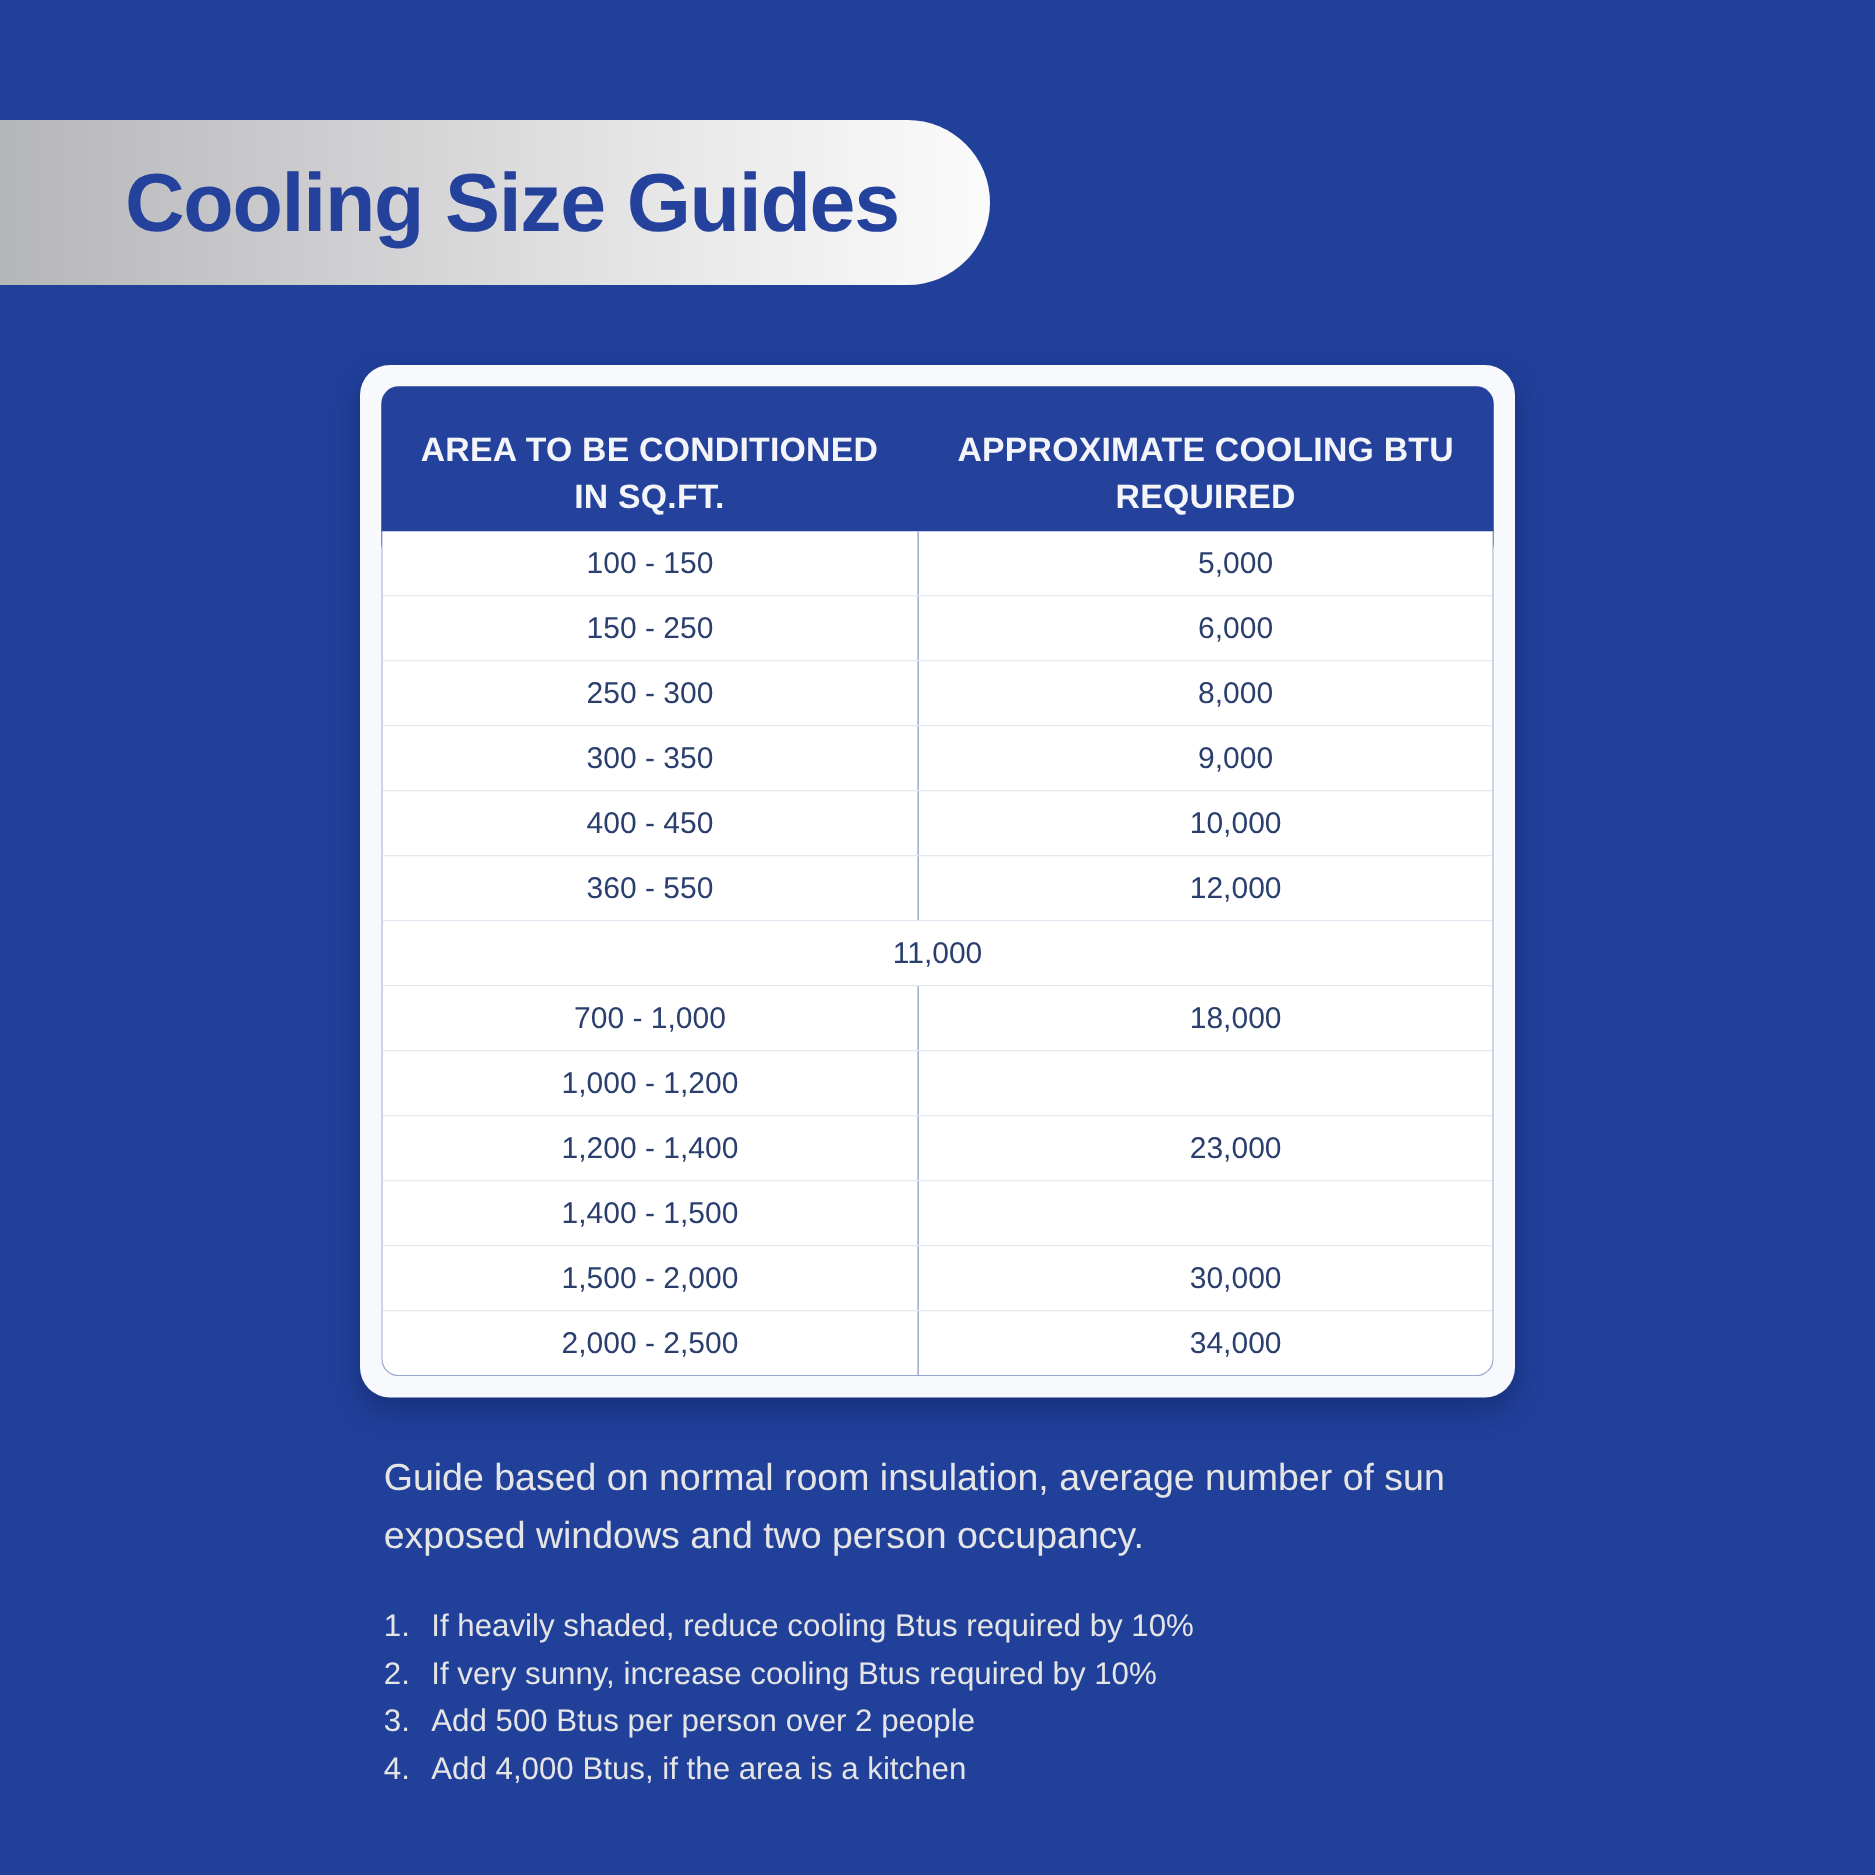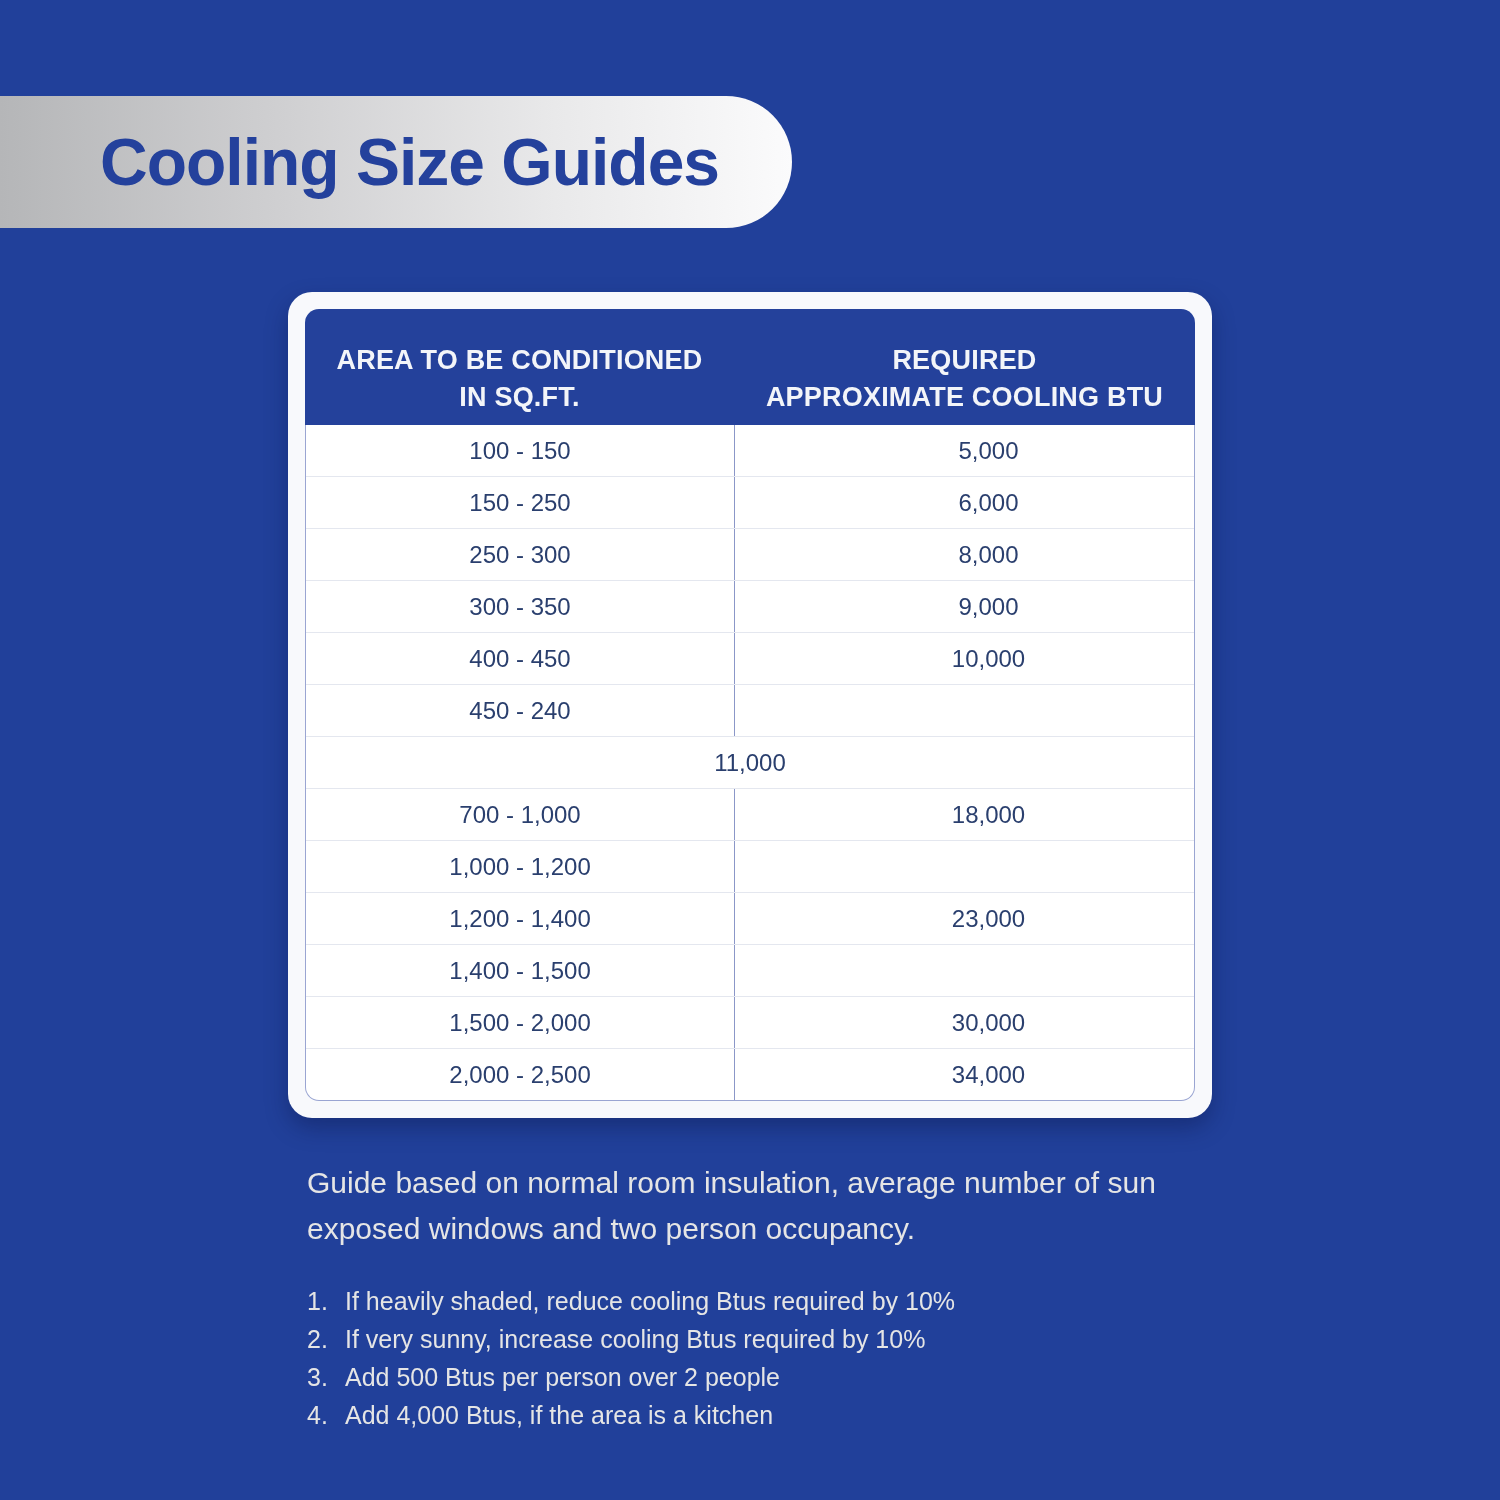--- a/index.html
+++ b/index.html
@@ -70,22 +70,22 @@
   <h1>Cooling Size Guides</h1>
 </div>
 
 <div class="card">
   <div class="thead">
     <div class="hc1">
       <div>AREA TO BE CONDITIONED</div>
       <div>IN SQ.FT.</div>
     </div>
     <div class="hc2">
+      <div>APPROXIMATE COOLING BTU</div>
       <div>REQUIRED</div>
-      <div>APPROXIMATE COOLING BTU</div>
     </div>
   </div>
   <div class="tbody">
       <div class="row">
         <div class="cell-area">100 - 150</div>
         <div class="cell-btu">5,000</div>
       </div>
       <div class="row">
         <div class="cell-area">150 - 250</div>
         <div class="cell-btu">6,000</div>
@@ -96,21 +96,22 @@
       </div>
       <div class="row">
         <div class="cell-area">300 - 350</div>
         <div class="cell-btu">9,000</div>
       </div>
       <div class="row">
         <div class="cell-area">400 - 450</div>
         <div class="cell-btu">10,000</div>
       </div>
       <div class="row">
-        <div class="cell-area">450 - 240</div>
+        <div class="cell-area">360 - 550</div>
+        <div class="cell-btu">12,000</div>
       </div>
       <div class="row">
         <div class="cell-btu">11,000</div>
       </div>
       <div class="row">
         <div class="cell-area">700 - 1,000</div>
         <div class="cell-btu">18,000</div>
       </div>
       <div class="row">
         <div class="cell-area">1,000 - 1,200</div>

